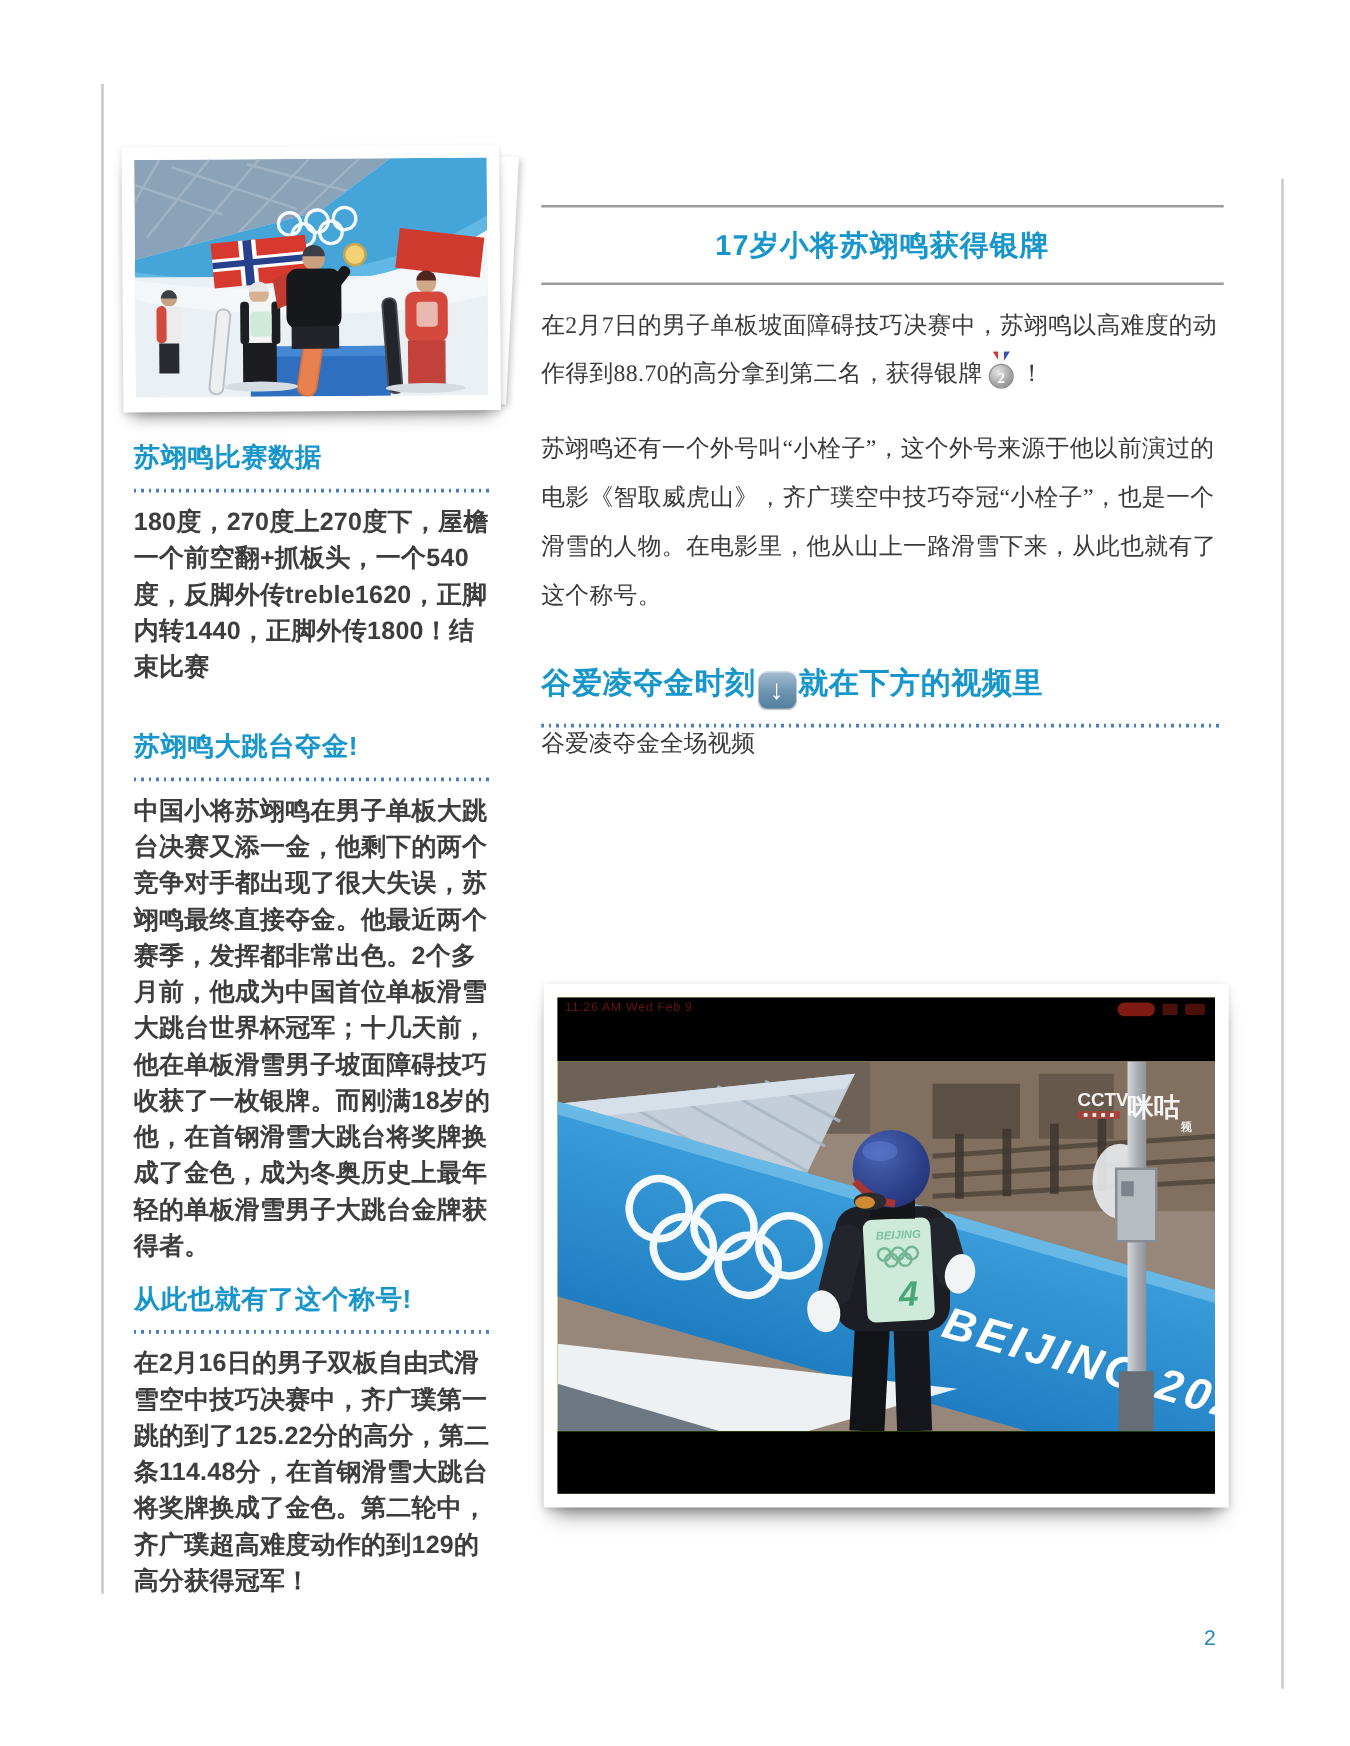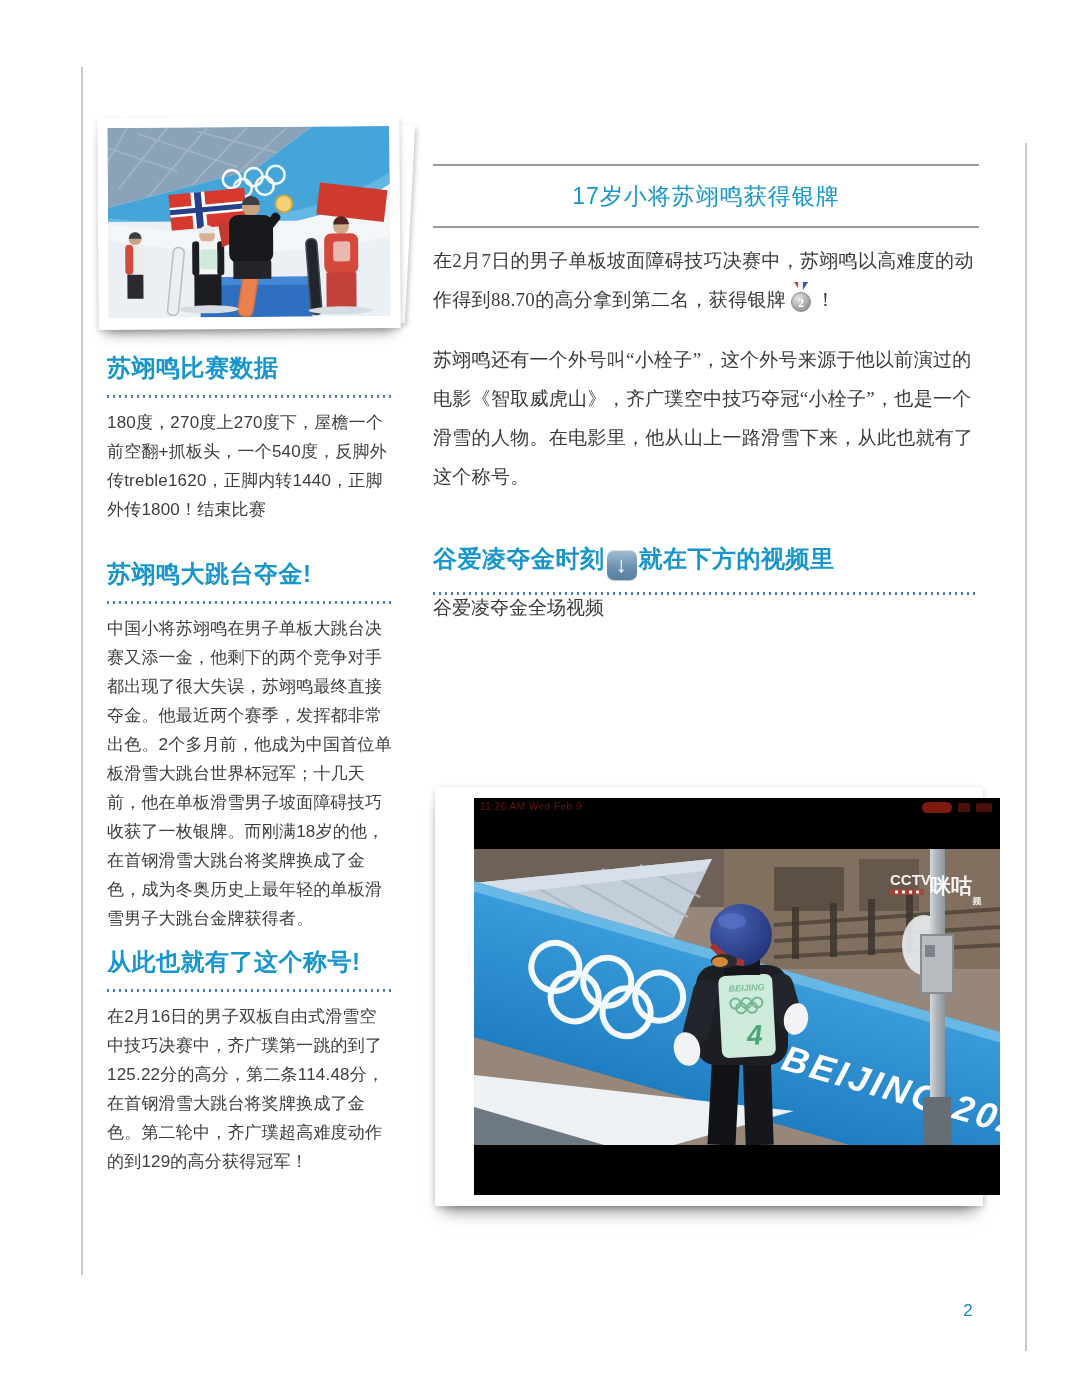--- a/index.html
+++ b/index.html
@@ -15,59 +15,59 @@
   
   .photo-stack { position:absolute; left:98px; top:117px; width:302px; height:212px; }
   .photo-back { position:absolute; left:284px; top:8px; width:28px; height:198px; background:#fff;
                 transform:rotate(3deg); box-shadow:2px 2px 5px rgba(0,0,0,.22); }
   .photo-frame { position:absolute; inset:0; background:#fff; padding:10px;
                  box-shadow:0 10px 14px -7px rgba(0,0,0,.45), 0 2px 5px rgba(0,0,0,.15);
                  transform:rotate(-0.4deg); }
   .photo-frame svg { display:block; }
 
   .left-col { position:absolute; left:107px; top:352px; width:286px; color:#3d3d3d; }
-  .l-head { font-size:24px; font-weight:bold; color:#1796cb; letter-spacing:.5px; }
+  .l-head { font-size:21px; font-weight:bold; color:#1796cb; letter-spacing:.5px; }
   .dotline { height:3px; margin:11px 0 10px 0;
              background:repeating-linear-gradient(to right,#4a7cc0 0 2px,transparent 2px 6px); }
-  .l-body { font-size:17px; line-height:29px; letter-spacing:.2px; }
+  .l-body { font-size:20px; line-height:29px; letter-spacing:.2px;font-weight:bold; }
   .l-sec2 .l-head { margin-top:34px; }
   .l-sec3 .l-head { margin-top:13px; }
 
   
   .right-col { position:absolute; left:433px; top:150px; width:546px; color:#3a3a3a; }
   .rule { height:2px; background:#9b9b9b; }
   .rule.top { margin-top:14px; }
-  .r-title { text-align:center; font-size:23px; font-weight:normal; color:#1796cb;
+  .r-title { text-align:center; font-size:23px; font-weight:bold; color:#1796cb;
              letter-spacing:1px; margin:15px 0 14px 0; }
   .r-body { font-size:19px; line-height:39px; letter-spacing:.3px;font-family:Liberation Serif, serif; }
   .r-p1 { margin-top:13px; }
   .r-p2 { margin-top:21px; }
 
   .medal { display:inline-block; position:relative; width:24px; height:30px; vertical-align:-6px; margin:0 3px; }
   .medal .ribbon { position:absolute; top:0; left:5px; width:14px; height:11px;
                    background:linear-gradient(90deg,#cf3a35 0 4.5px,#f4f4f4 4.5px 9.5px,#3753b0 9.5px 14px);
                    clip-path:polygon(0 0,100% 0,50% 100%); }
   .medal .disc { position:absolute; bottom:0; left:2px; width:20px; height:20px; border-radius:50%;
                  background:radial-gradient(circle at 35% 30%,#e4e4e4,#9a9a9a 70%,#828282);
                  color:#fff; font-size:12px; font-weight:bold; text-align:center; line-height:20px;
                  border:1px solid #8d8d8d; }
 
-  .r-head2 { margin-top:47px; font-size:24px; font-weight:bold; color:#1796cb; letter-spacing:.5px; }
+  .r-head2 { margin-top:34px; font-size:24px; font-weight:bold; color:#1796cb; letter-spacing:.5px; }
   .down-emoji { display:inline-block; width:30px; height:30px; border-radius:7px; margin:0 2px;
                 background:linear-gradient(180deg,#a6bdd1 0%,#6d94b1 55%,#547f9e 100%);
                 box-shadow:inset 0 1px 0 rgba(255,255,255,.55), 0 1px 1px rgba(0,0,0,.25);
                 vertical-align:-5px; text-align:center; }
   .down-emoji span { color:#fff; font-weight:bold; font-size:22px; line-height:29px; }
   .dotline.wide { margin:12px 0 0 0; }
   .r-caption { font-size:19px; }
 
   
   .video-card { position:absolute; left:435px; top:787px; width:548px; background:#fff; padding:11px;
                 box-shadow:0 12px 16px -8px rgba(0,0,0,.5), 0 2px 6px rgba(0,0,0,.18); cursor:pointer; }
-  .video-inner { background:#84cc16; width:526px;margin-left:28px; }
+  .video-inner { background:#84cc16; width:526px; }
   .vbar-top { position:relative; height:51px; background:#000; }
   .vstatus-left { position:absolute; left:6px; top:3px; font-size:10px; color:#6b1712; opacity:.95;
                   letter-spacing:.5px; }
   .vstatus-right { position:absolute; right:8px; top:3px; height:12px; display:flex; gap:6px; align-items:center; }
   .rec-pill { width:30px; height:11px; border-radius:6px; background:#7e1a12; }
   .stat-ico { width:12px; height:9px; background:#4c100b; }
   .stat-ico.batt { width:16px; border-radius:2px; }
   .vscene { position:relative; height:296px; overflow:hidden; }
   .vscene svg { display:block; }
   .vbar-bottom { height:50px; background:#000; }

